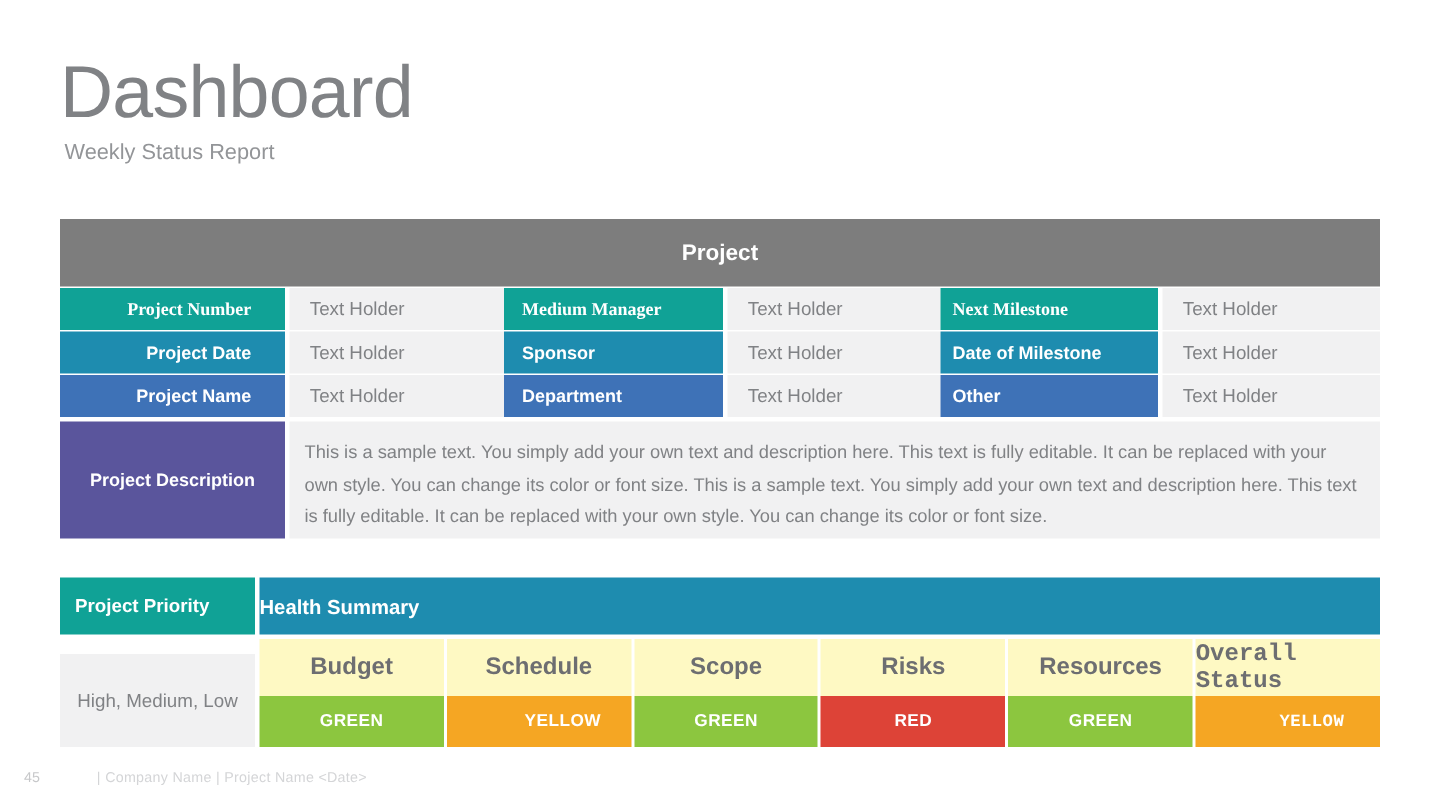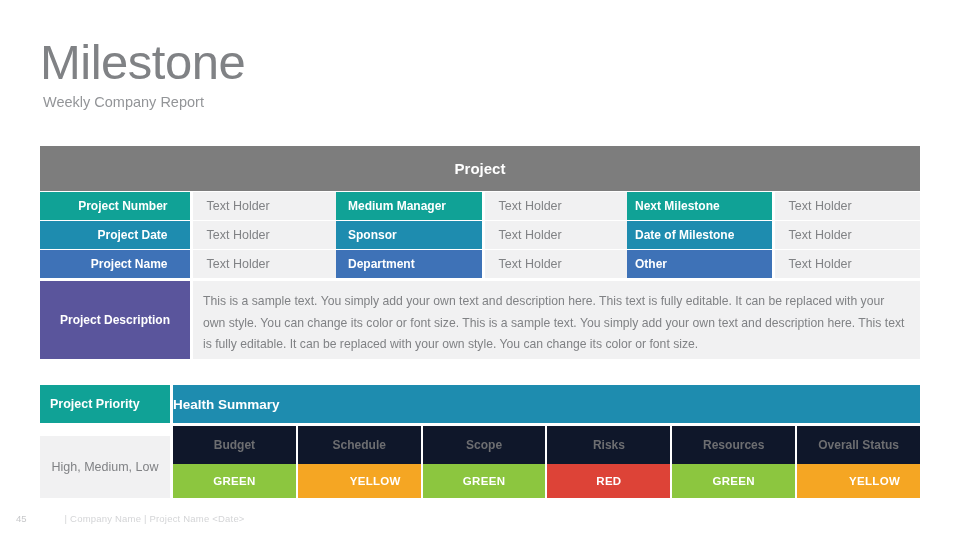--- a/index.html
+++ b/index.html
@@ -44,21 +44,21 @@
   .lbl.c3 { width: 145px; justify-content: flex-start; padding-left: 8px; }
   .val {
     background: #F1F1F2; color: #808285;
     font-size: 12.5px; display: flex; align-items: center;
     padding-left: 14px; height: 28px;
   }
   .val.v1 { width: 144px; margin-left: 3px; }
   .val.v2 { width: 143px; margin-left: 3px; }
   .val.v3 { width: 146px; margin-left: 3px; }
 
-  .t-teal  { background: #10A296; }
+  .t-teal  { background: #10A296; font-family: Liberation Serif, serif; }
   .t-blue1 { background: #1E8CAF; }
   .t-blue2 { background: #3E72B7; }
 
   
   .desc-row { display: flex; margin-top: 3px; height: 78px; }
   .desc-lbl {
     width: 150px; background: #5A559C; color: #fff;
     font-size: 12px; font-weight: bold;
     display: flex; align-items: center; justify-content: center;
     text-align: center;
@@ -85,24 +85,24 @@
     display: flex; align-items: center; 
   }
   .health-body { display: flex; margin-top: 3px; height: 72px; }
   .priority-cell {
     width: 130px; background: #F1F1F2; color: #808285;
     font-size: 12.5px; display: flex; align-items: center;
     justify-content: center; text-align: center; margin-top: 10px;
   }
   .metrics { flex: 1; margin-left: 3px; display: flex; }
   .metric { flex: 1; display: flex; flex-direction: column; margin-right: 2px; }
-  .metric:last-child { margin-right: 0; }
+  .metric:last-child { margin-right: 0; font-family: Liberation Mono, monospace; }
   .metric-name {
-    height: 38px; background: #0f172a; color: #6D6E71;
-    font-size: 12px; font-weight: bold;
+    height: 38px; background: #fef9c3; color: #6D6E71;
+    font-size: 16px; font-weight: bold;
     display: flex; align-items: center; justify-content: center;
   }
   .metric-status {
     height: 34px; color: #ffffff; font-size: 11.5px; font-weight: bold;
     display: flex; align-items: center; justify-content: center;
     letter-spacing: 0.3px;
   }
   .s-green  { background: #8CC63F; }
   .s-yellow { background: #F5A623; padding-left: 32px; }
   .s-red    { background: #DD4337; }
@@ -114,22 +114,22 @@
     font-size: 9.5px; color: #D4D5D7; gap: 20px;
   }
   .page-num { margin-right: 18px; color: #C7C8CA; }
   .footer-text { color: #D4D5D7; letter-spacing: 0.2px; }
 </style>
 </head>
 <body>
 
 <div class="slide">
 
-  <div class="title">Milestone</div>
-  <div class="subtitle">Weekly Company Report</div>
+  <div class="title">Dashboard</div>
+  <div class="subtitle">Weekly Status Report</div>
 
   <div class="project-table">
 
     <div class="proj-header">
       <span>Project</span>
     </div>
 
     <div class="proj-row">
       <div class="lbl c1 t-teal">Project Number</div>
       <div class="val v1">Text Holder</div>

